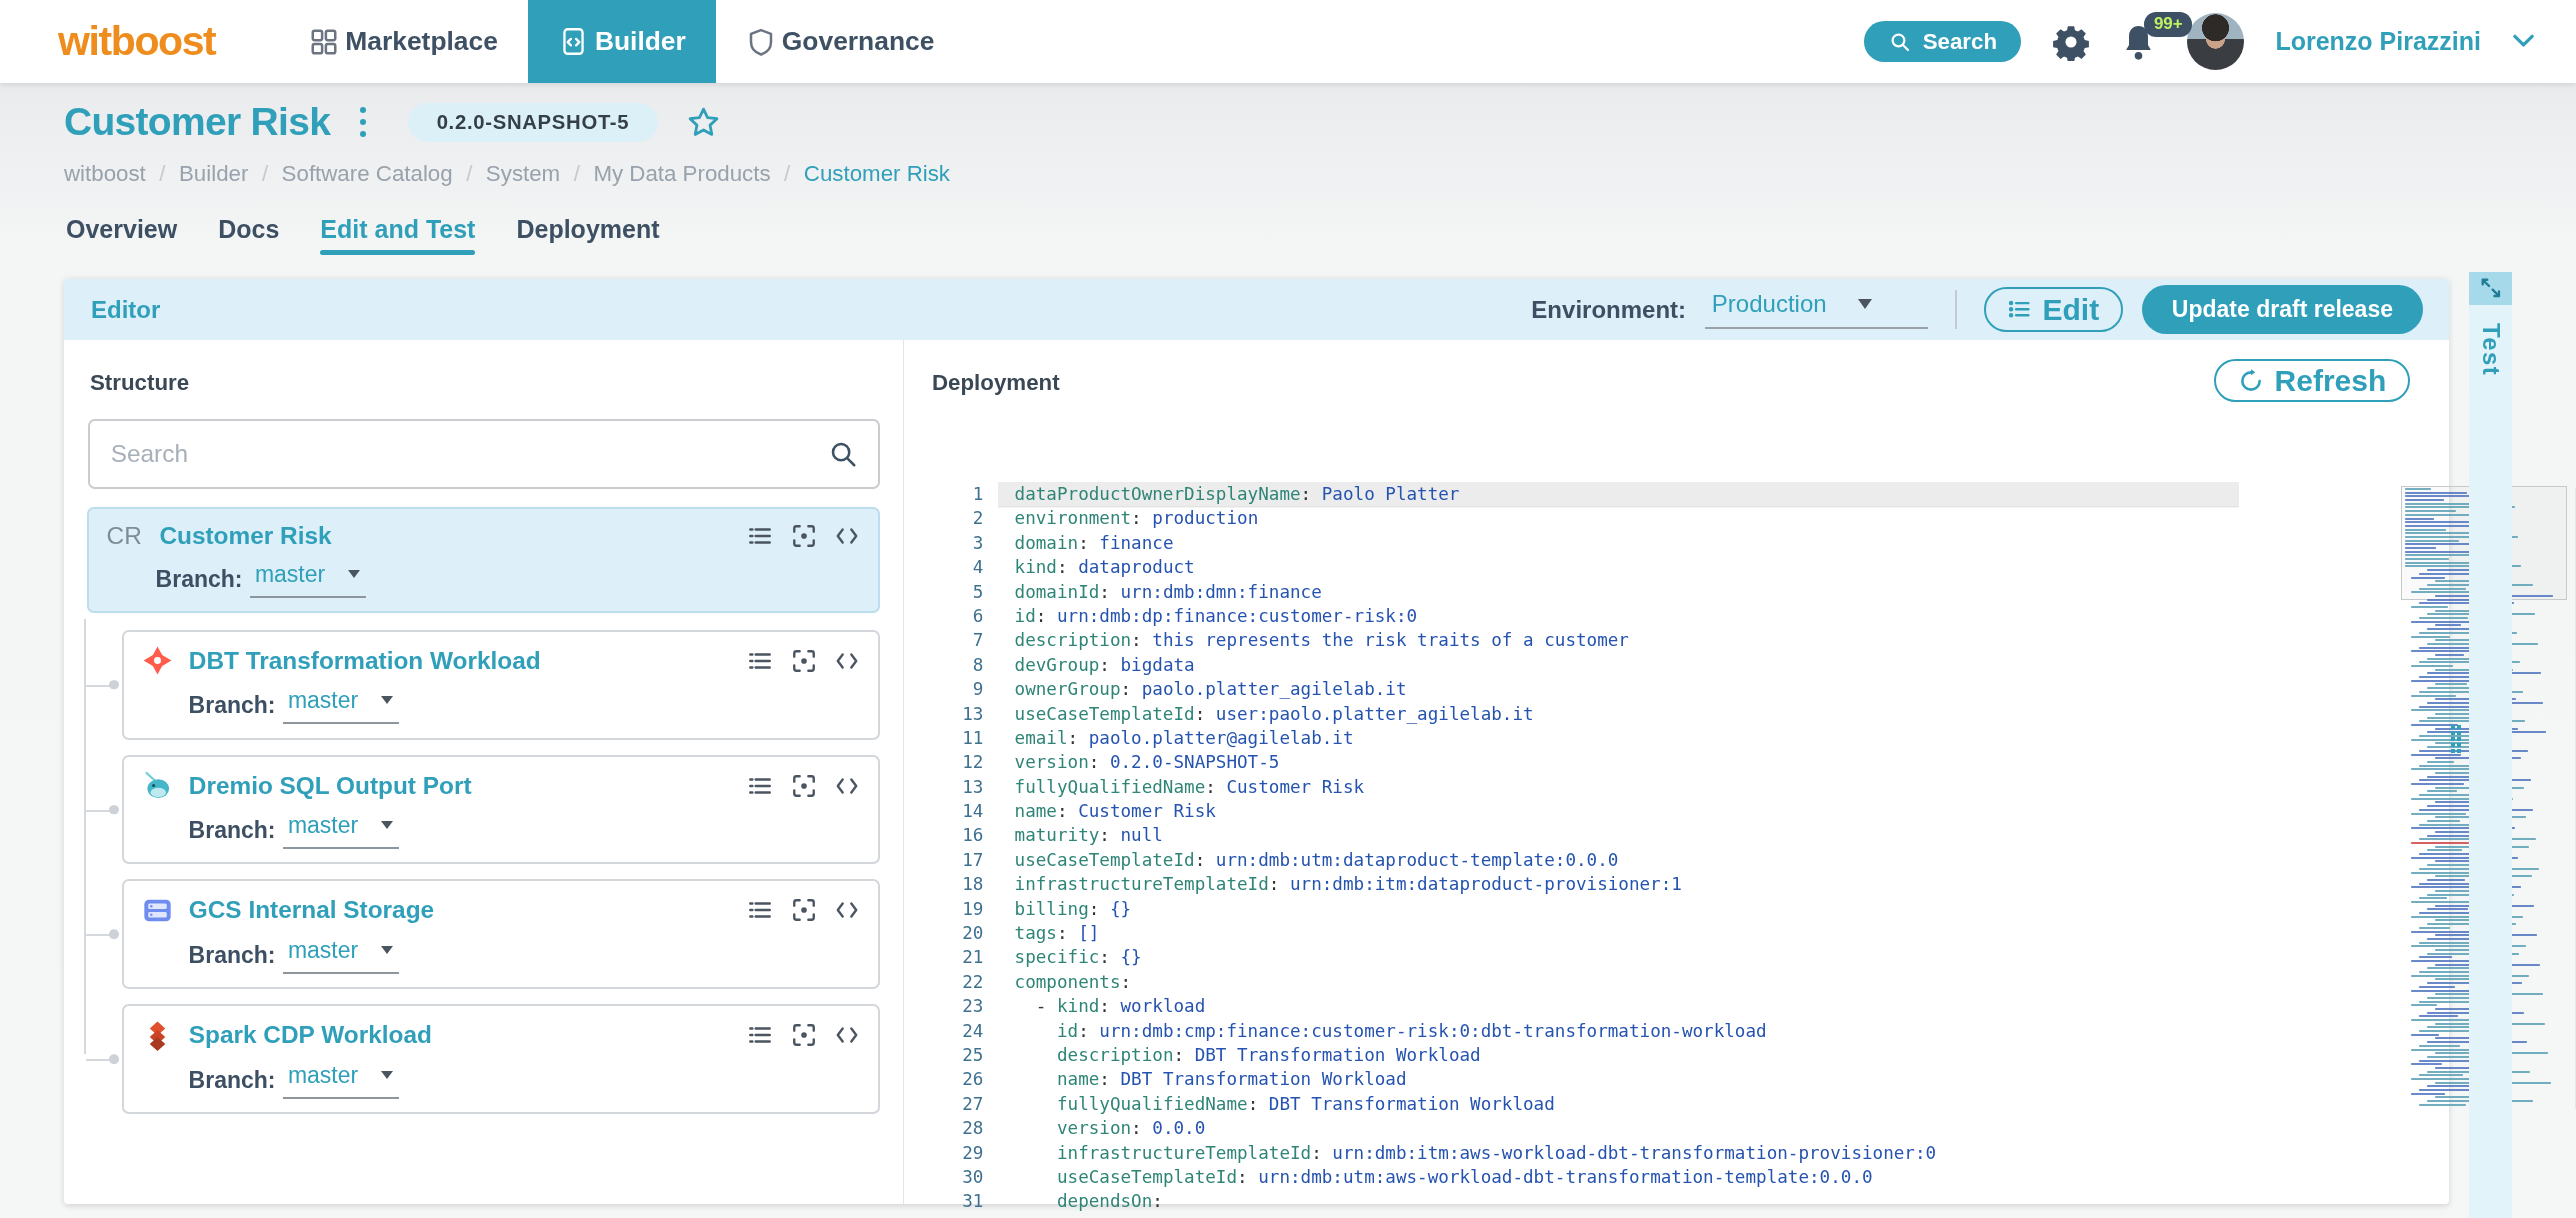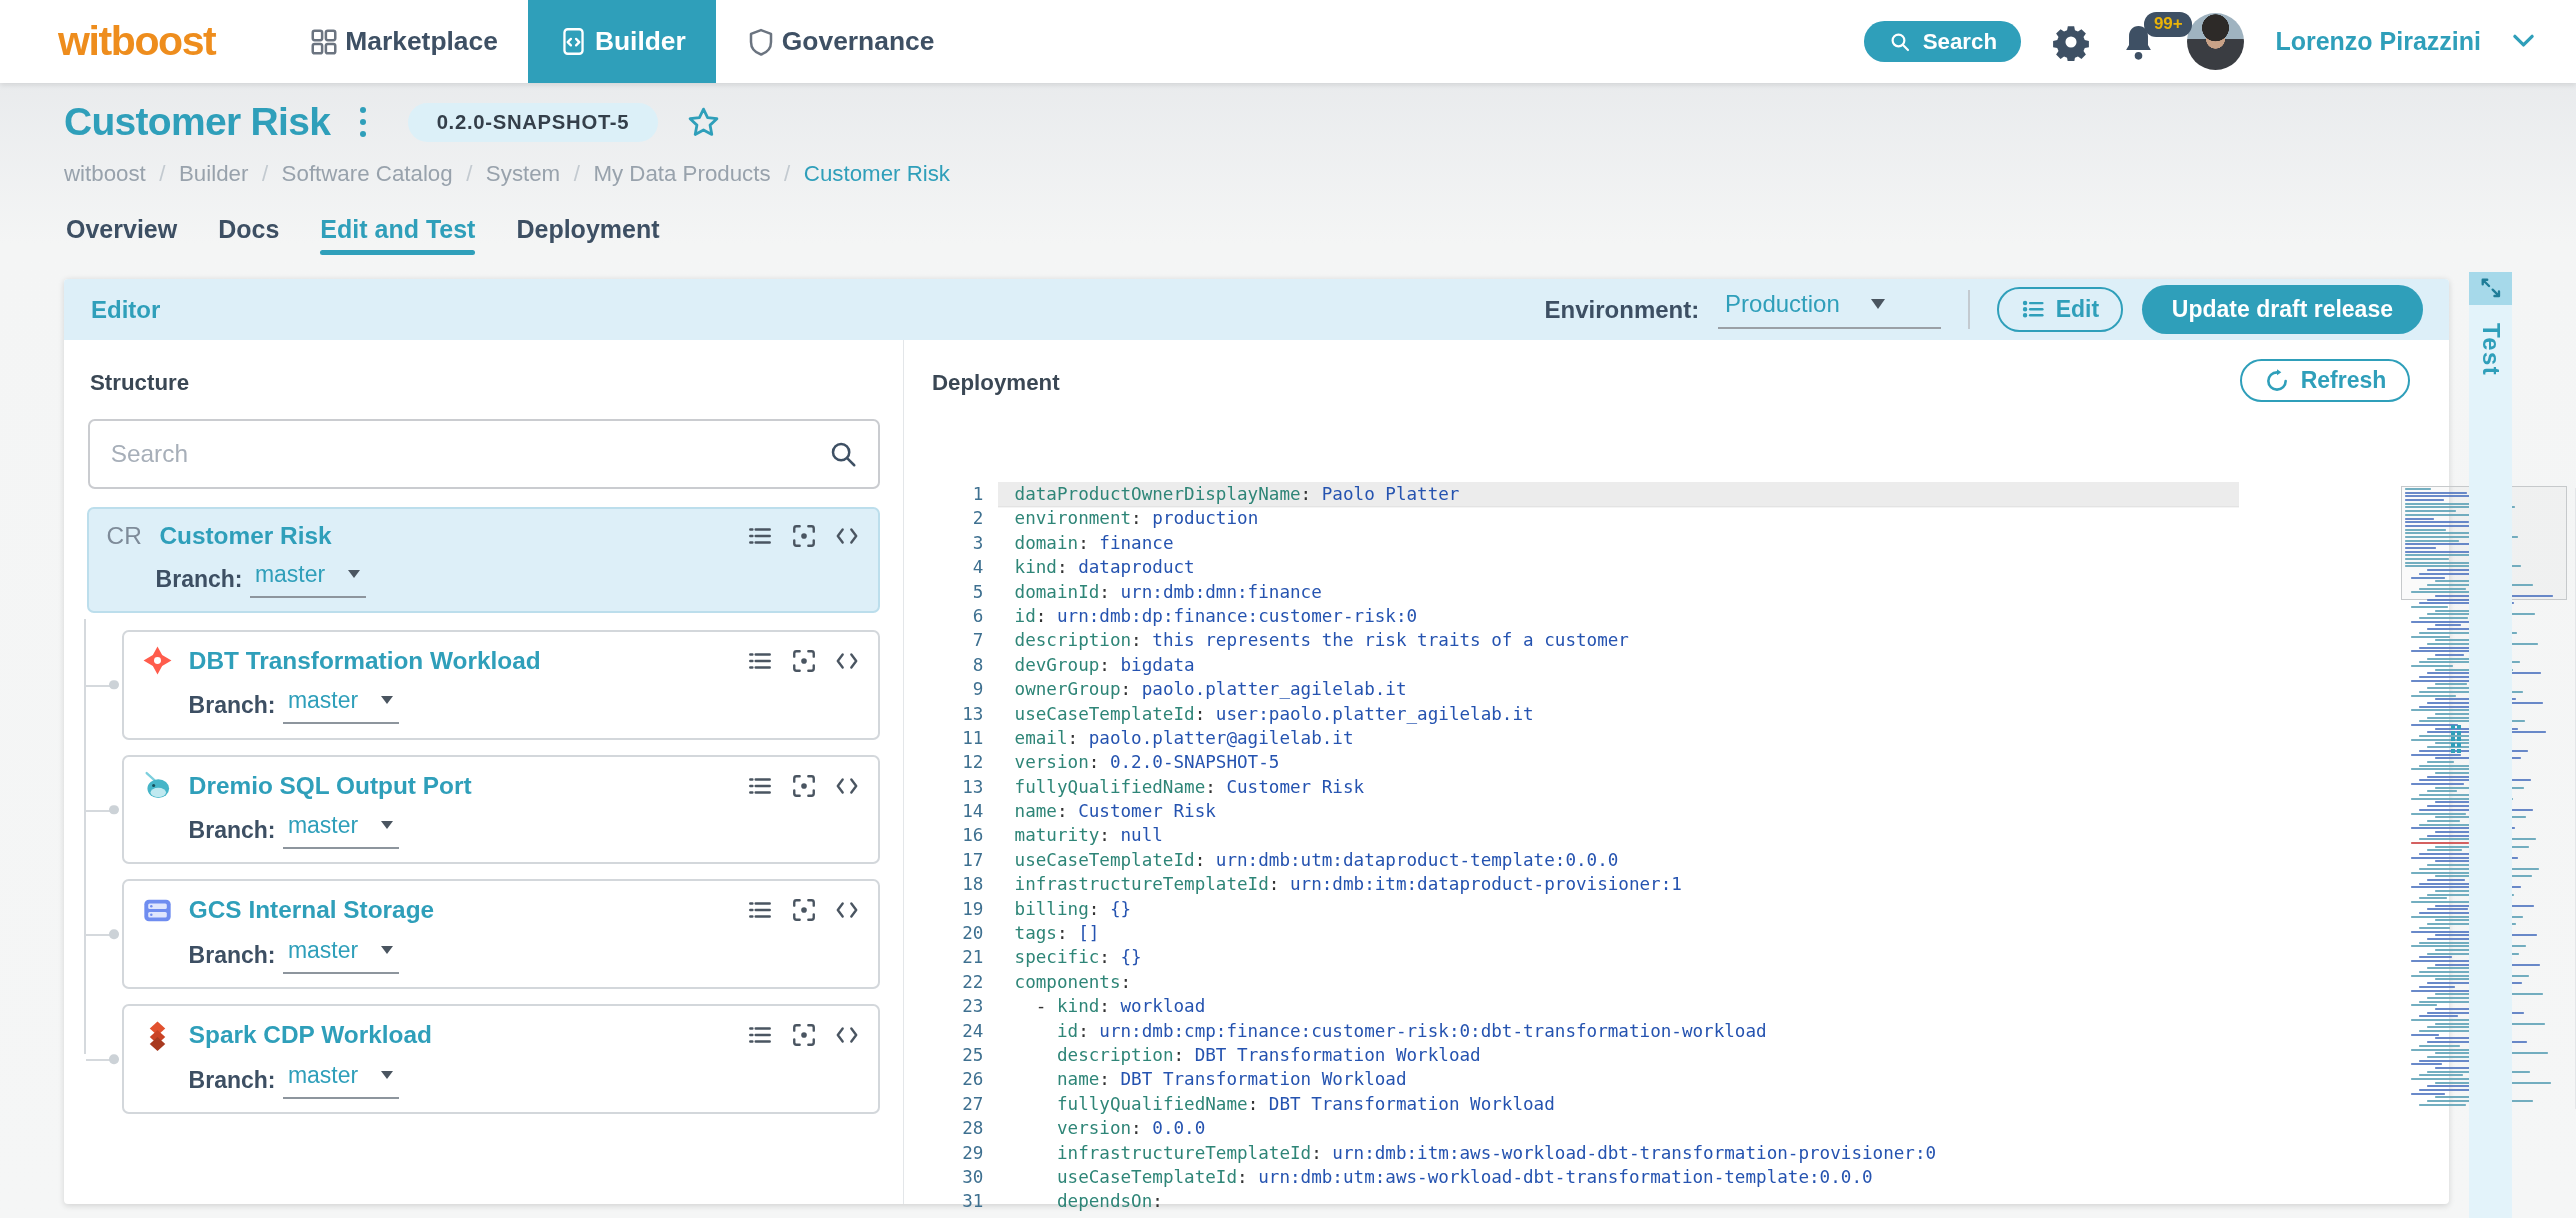--- a/index.html
+++ b/index.html
@@ -16,21 +16,21 @@
          display:flex; align-items:center; box-shadow:0 2px 5.4px rgba(0,0,0,.10); z-index:10; }
   .logo { margin-left:58px; font-size:41px; font-weight:800; letter-spacing:-1.4px; color:var(--logo-orange,#ee8d1d); }
   .nav-items { display:flex; align-items:center; height:100%; margin-left:64px; }
   .nav-item { display:flex; align-items:center; gap:6px; height:100%; padding:0 30px;
               font-size:26.4px; font-weight:600; color:var(--nav-text,#3e5064); cursor:pointer; }
   .nav-item.active { background:var(--accent,#2f9fba); color:#fff; }
   .nav-right { margin-left:auto; margin-right:41px; display:flex; align-items:center; gap:31px; }
   .search-pill { display:flex; align-items:center; gap:12.2px; height:41px; padding:0 24.4px; border-radius:20.3px;
                  background:var(--accent,#2f9fba); color:#fff; font-size:22.3px; font-weight:600; cursor:pointer; }
   .bell-wrap { position:relative; }
-  .badge-99 { position:absolute; top:-10.8px; left:23px; background:var(--nav-text,#3e5064); color:#eab308;
+  .badge-99 { position:absolute; top:-10.8px; left:23px; background:var(--nav-text,#3e5064); color:#bef264;
               font-size:17px; font-weight:700; padding:2.7px 9.5px; border-radius:12.2px; }
   .avatar { width:57px; height:57px; border-radius:50%;
             background:
               radial-gradient(circle at 50% 26%, #2d2a28 0 26%, transparent 27%),
               radial-gradient(circle at 50% 46%, #c9a287 0 22%, transparent 23%),
               linear-gradient(#9fb3c0 0 45%, #3a3d42 45% 100%);
             background-color:#8da0ad; }
   .user-name { color:var(--accent,#2f9fba); font-size:25px; font-weight:600; }
 
   
@@ -62,21 +62,21 @@
   .env-label { font-size:24px; font-weight:600; color:#3d4f63; }
   .env-select { display:flex; align-items:center; gap:31px; padding:0 6.8px 8.1px 6.8px; min-width:223px;
                 border-bottom:2px solid #9aa0a6; cursor:pointer; }
   .env-value { font-size:24px; color:var(--accent,#2f9fba); }
   .tri { width:0; height:0; border-left:7.4px solid transparent; border-right:7.4px solid transparent;
          border-top:10.2px solid #4a5560; }
   .tri.small { border-left-width:6.1px; border-right-width:6.1px; border-top-width:8.8px; }
   .vdivider { width:1.4px; height:39px; background:#c3cad0; margin:0 8.1px; }
   .btn-outline { display:flex; align-items:center; gap:10.8px; height:45px; padding:0 21.7px; border-radius:22.3px;
                  border:2px solid var(--accent,#2f9fba); color:var(--accent,#2f9fba);
-                 font-size:23px; font-weight:600; background:transparent; cursor:pointer;justify-content:flex-end; }
+                 font-size:30px; font-weight:600; background:transparent; cursor:pointer;justify-content:flex-end; }
   .btn-fill { display:flex; align-items:center; height:49px; padding:0 30px; border-radius:24.4px;
               background:var(--accent,#2f9fba); color:#fff; font-size:23px; font-weight:600; cursor:pointer; }
 
   
   .panel-title { font-size:22.3px; font-weight:600; color:var(--panel-title,#3a4754); }
   .structure { position:absolute; left:0; top:61px; bottom:0; width:839px; }
   .structure .panel-title { margin:30px 0 0 26px; }
   .panel-sep { position:absolute; left:839px; top:61px; bottom:0; width:1.4px; background:#e3e6e9; }
   .search-box { margin:23px 0 0 24.4px; width:792px; height:70px; border:2px solid #caccd0; border-radius:6.8px;
                 background:#fff; display:flex; align-items:center; padding:0 20.3px; }

